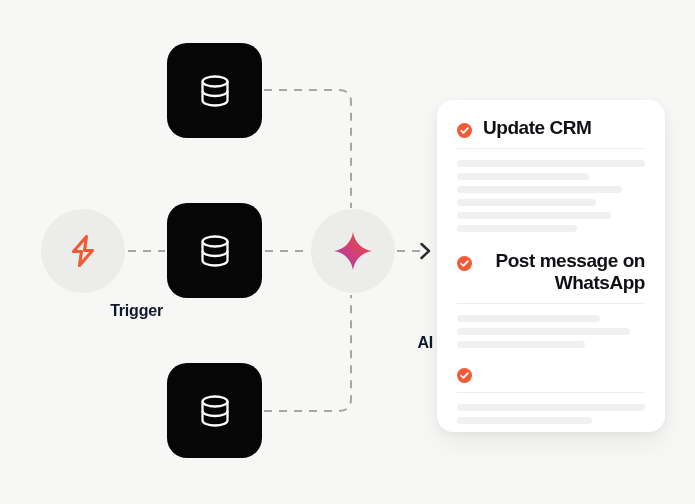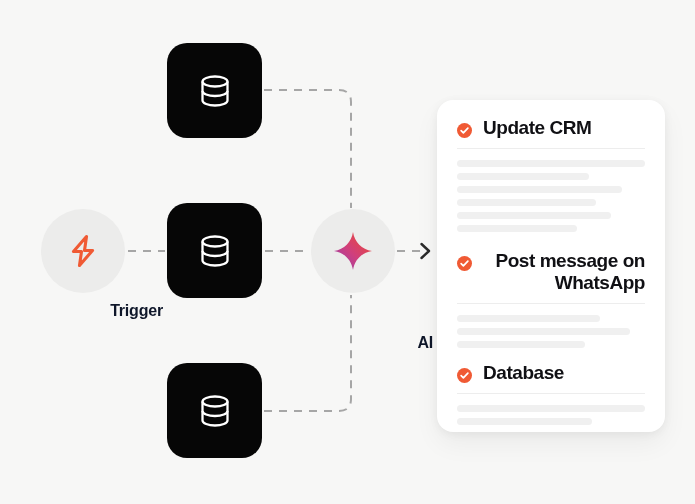--- a/index.html
+++ b/index.html
@@ -230,21 +230,20 @@
         <div class="skeleton" style="width:68%"></div>
       </div>
     </div>
 
     <div class="item-block" id="block-database">
       <div class="card-row">
         <svg class="check-icon" viewBox="0 0 16 16">
           <circle cx="8" cy="8" r="8" fill="#f05a34"></circle>
           <path d="M4.4 8.2 L6.8 10.6 L11.6 5.5" fill="none" stroke="#fff" stroke-width="1.8" stroke-linecap="round" stroke-linejoin="round"></path>
         </svg>
-        <div class="card-title">Database</div>
       </div>
       <div class="divider"></div>
       <div class="skeletons">
         <div class="skeleton" style="width:100%"></div>
         <div class="skeleton" style="width:72%"></div>
       </div>
     </div>
 
   </div>
 </div>

